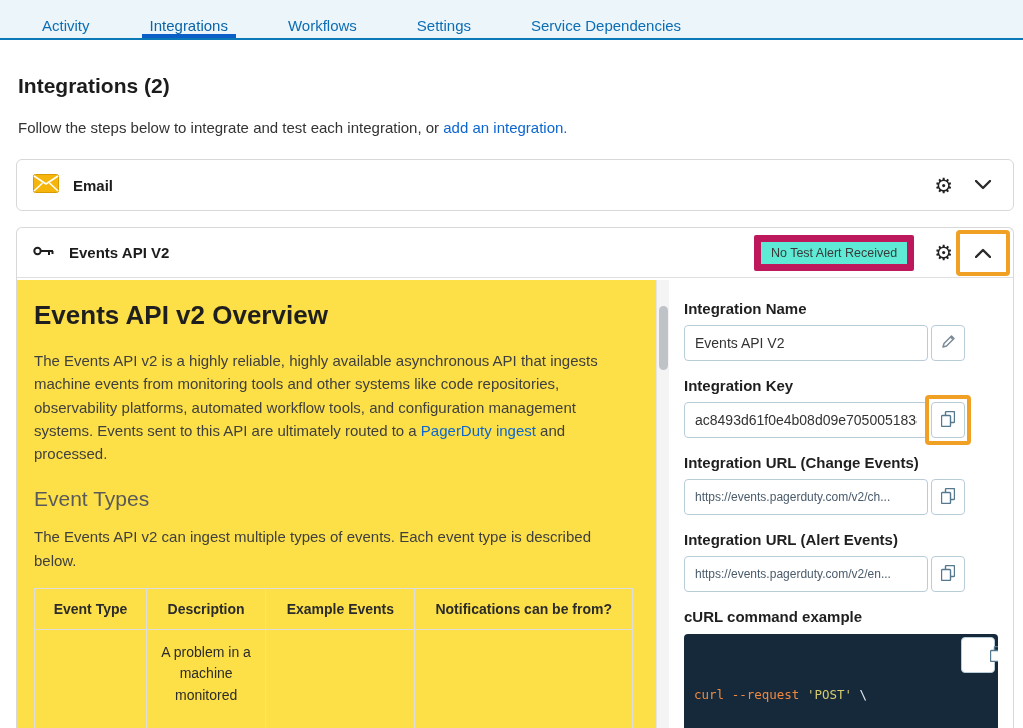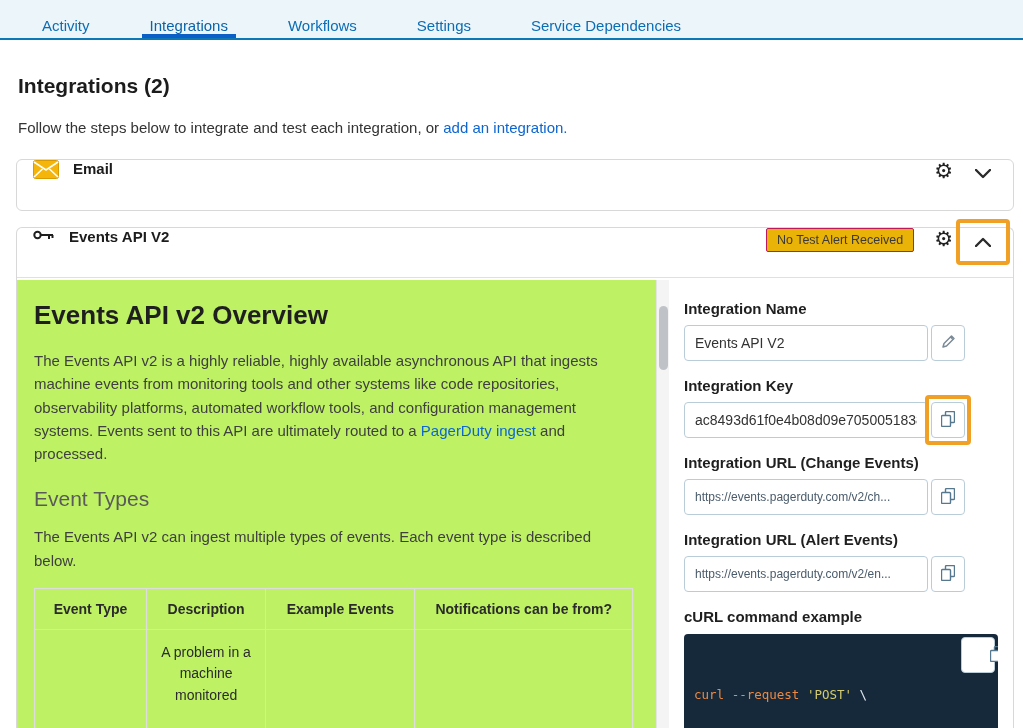--- a/index.html
+++ b/index.html
@@ -16,36 +16,36 @@
 
   
   .page-title { position:absolute; left:18px; top:74px; font-size:21px; font-weight:bold; color:#1c1c1c; }
   .page-sub { position:absolute; left:18px; top:119px; font-size:15px; color:#333; }
   .link { color:#0d66d0; text-decoration:none; cursor:pointer; }
 
   
   .card { position:absolute; left:16px; width:998px; background:#fff; border:1px solid #d8d8d8; border-radius:6px; }
   .card.email { top:159px; height:52px; }
   .card.events { top:227px; height:501px; border-radius:6px 6px 0 0; border-bottom:none; }
-  .card-header { display:flex; align-items:flex-start; height:50px; padding:0 16px; gap:14px; cursor:pointer; }
+  .card-header { display:flex; align-items:center; height:50px; padding:0 16px; gap:14px; cursor:pointer; }
   .card.events .card-header { border-bottom:1px solid #e0e0e0; }
   .card-title { font-weight:bold; font-size:15px; color:#1c1c1c; }
   .spacer { flex:1; }
-  .badge { background:#eab308; border:1px solid #be185d; color:#3a3a3a; font-size:12.5px;
+  .badge { background:#5eead4; border:7px solid #be185d; color:#3a3a3a; font-size:12.5px;
            padding:4px 10px; border-radius:2px; white-space:nowrap; margin-right:4px; }
   .gear { font-size:21px; color:#222; line-height:1; cursor:pointer; padding:0 2px; }
   .chev-wrap { position:relative; padding:5px 6px; display:flex; align-items:center; cursor:pointer; }
 
   
   .ring { position:absolute; border:4px solid #f0a024; border-radius:4px; pointer-events:none; z-index:6; }
   .ring.chev { inset:-9px -13px; }
   .ring.copy { inset:-8px -7px; }
 
   
-  .doc { position:absolute; left:17px; top:280px; width:652px; height:448px; background:#bef264;
+  .doc { position:absolute; left:17px; top:280px; width:652px; height:448px; background:#fde047;
          overflow:hidden; padding:20px 36px 0 17px; }
   .doc h1 { font-size:26px; font-weight:bold; color:#1f1f1f; margin-bottom:18px; }
   .doc p { font-size:15px; line-height:1.55; color:#3f3f3f; max-width:588px; margin-bottom:16px; }
   .doc h2 { font-size:21px; font-weight:400; color:#5a5a5a; margin:22px 0 14px; }
   .doc table { border-collapse:collapse; margin-top:6px; }
   .doc th, .doc td { border:1px solid #ddd; font-size:14px; text-align:center; vertical-align:top; padding:12px; color:#2b2b2b; }
   .doc th { font-weight:bold; }
   .doc td { height:120px; line-height:1.55; }
   .doc-scrollbar { position:absolute; right:0; top:0; bottom:0; width:13px; background:#f4f4f4; border-left:1px solid #e4e4e4; }
   .doc-thumb { position:absolute; top:26px; left:2px; width:9px; height:64px; background:#bfc3c7; border-radius:5px; cursor:pointer; }

